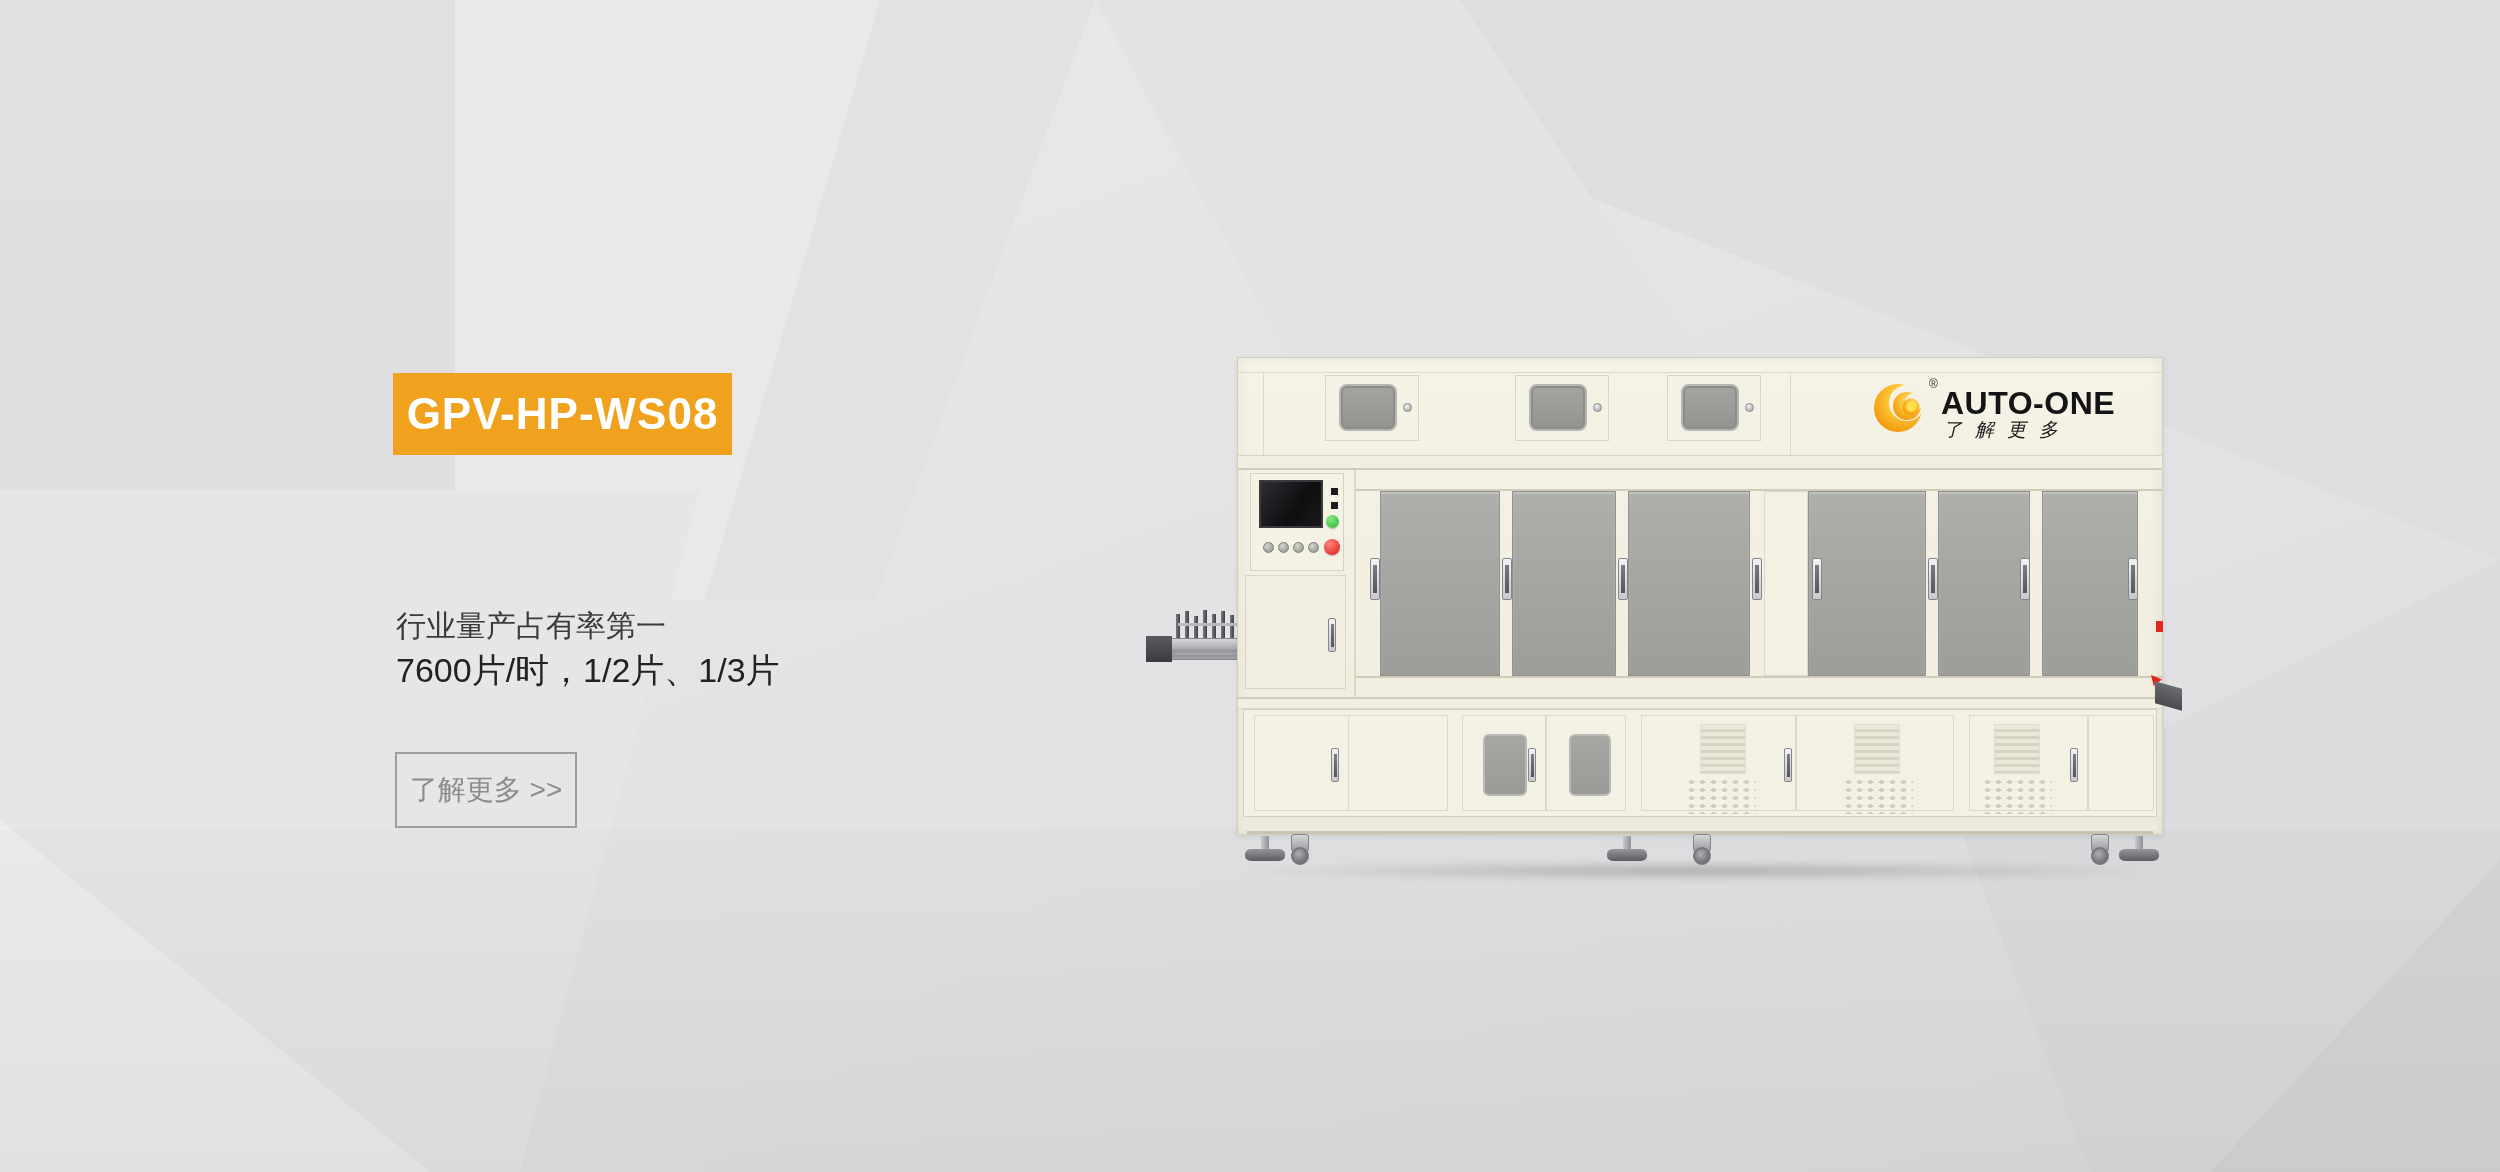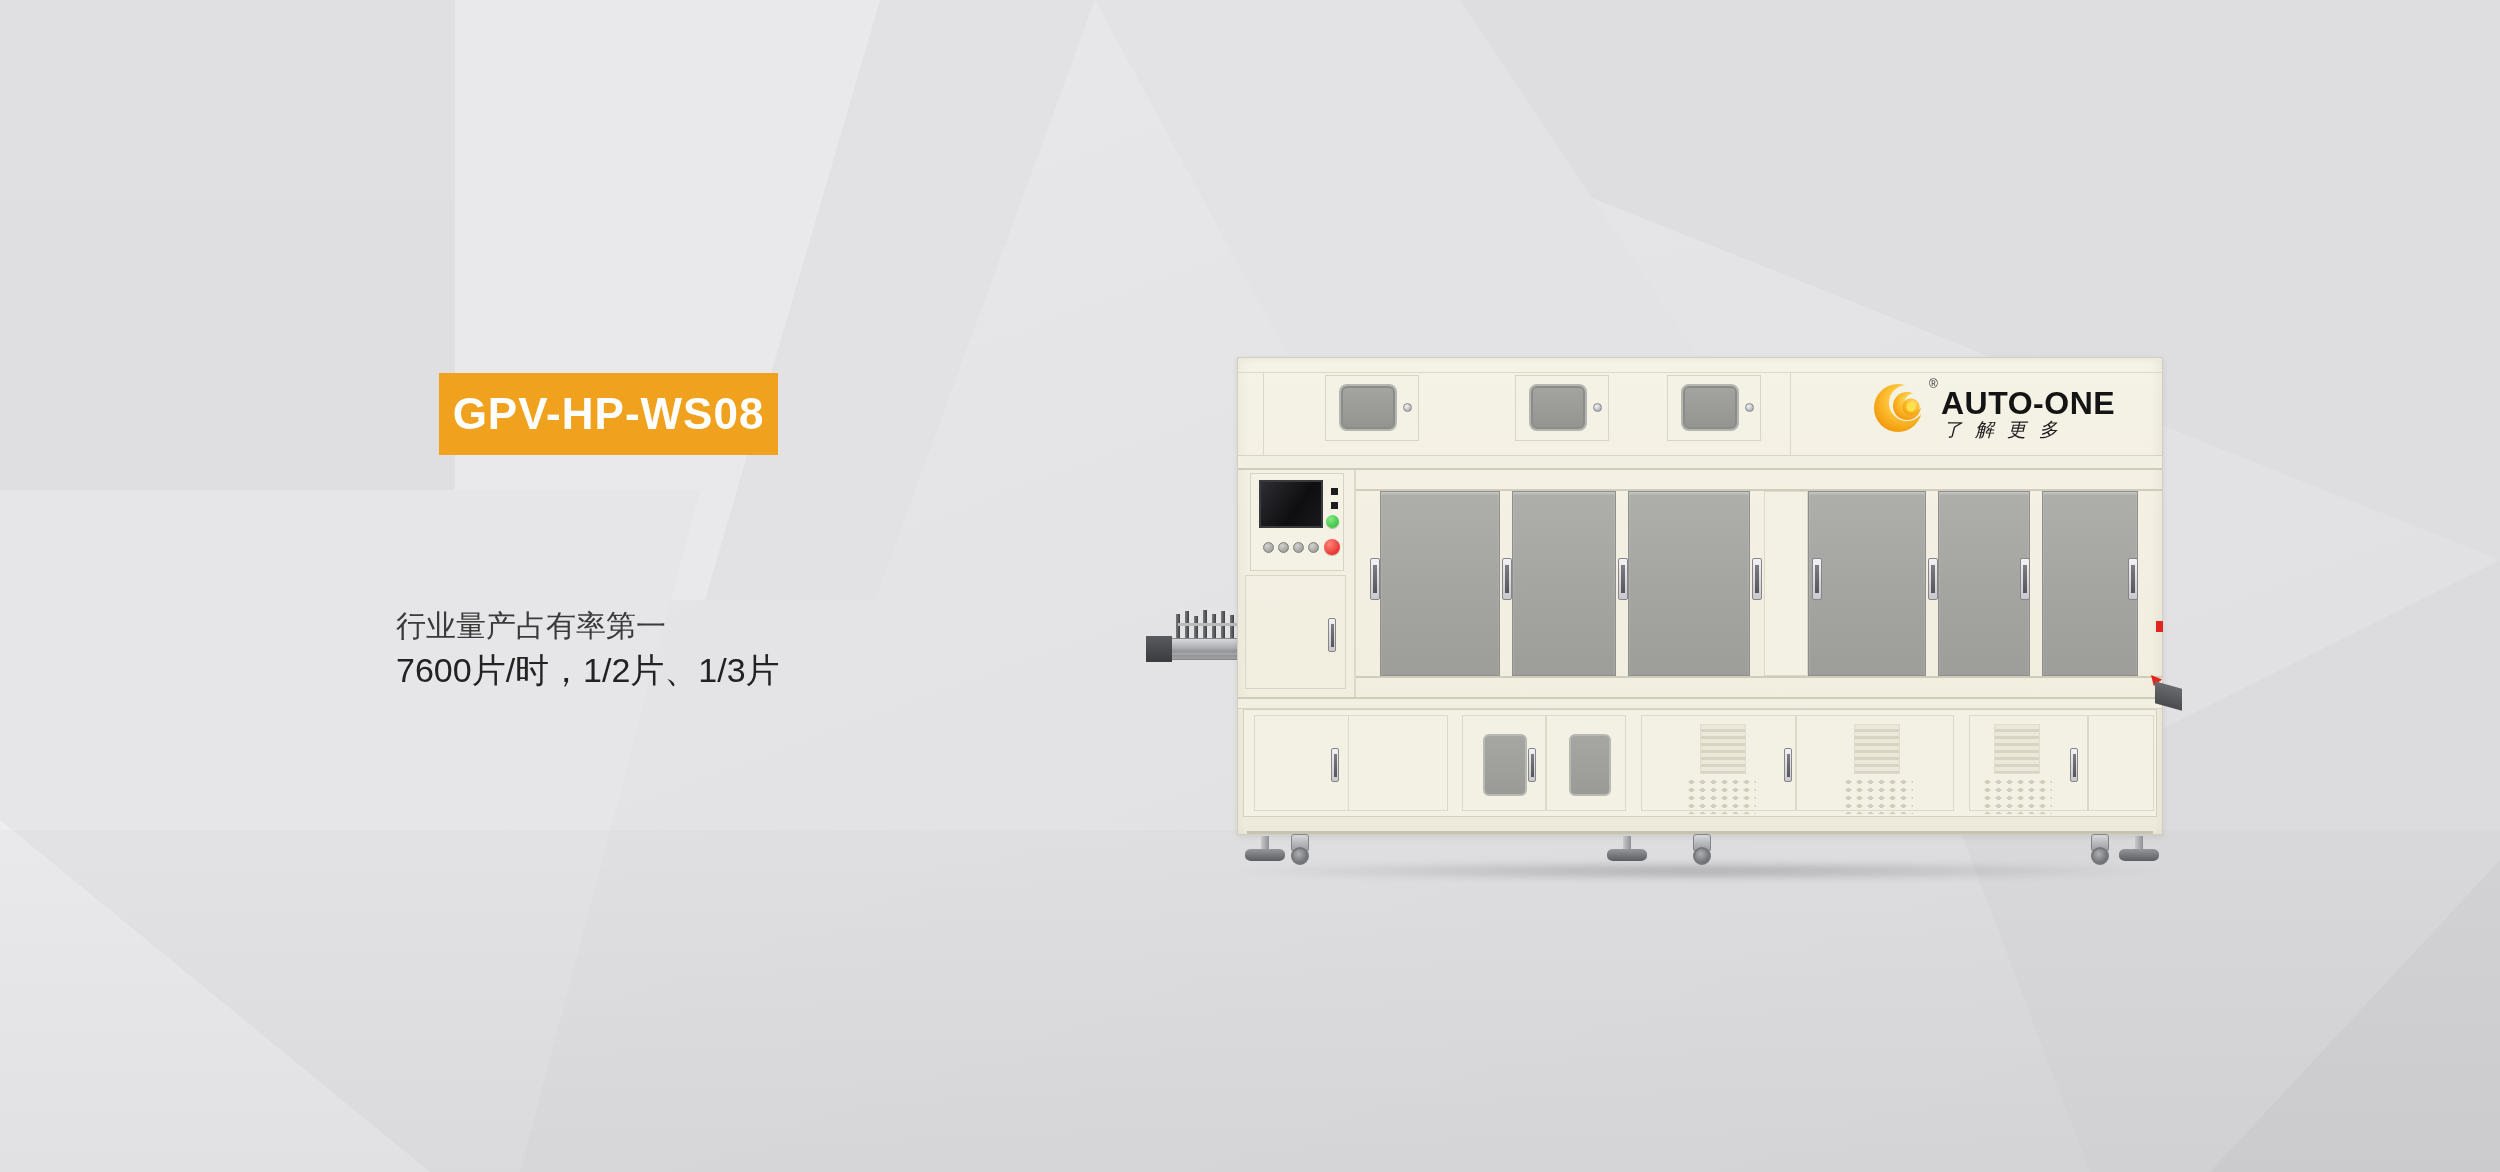--- a/index.html
+++ b/index.html
@@ -16,21 +16,21 @@
   .f7{background:#dedee1;clip-path:polygon(1095px 0px,2500px 0px,2500px 560px);}
   .f8{background:#dcdcdf;clip-path:polygon(1960px 830px,2500px 560px,2500px 1172px,2090px 1172px);}
   .f9{background:#d6d6d9;clip-path:polygon(2210px 1172px,2500px 860px,2500px 1172px);}
   .f10{background:#e3e3e6;clip-path:polygon(1095px 0px,1460px 0px,1700px 360px,1290px 360px);}
   .floor{position:absolute;left:0;top:830px;width:2500px;height:342px;
          background:linear-gradient(180deg,rgba(0,0,0,0.015),rgba(0,0,0,0.05));}
 
   
   .badge{position:absolute;left:393px;top:373px;width:339px;height:82px;
          display:flex;align-items:center;justify-content:center;
-         background:#F0A11D;color:#fff;font-size:44px;font-weight:700;letter-spacing:1px;margin-left:46px;}
+         background:#F0A11D;color:#fff;font-size:44px;font-weight:700;letter-spacing:1px;}
   .title{position:absolute;left:383px;top:482px;font-size:73px;font-weight:700;
          color:#0d0d0d;letter-spacing:3px;white-space:nowrap;}
   .sub1{position:absolute;left:396px;top:606px;font-size:30px;color:#3a3a3a;white-space:nowrap;}
   .sub2{position:absolute;left:396px;top:648px;font-size:34px;color:#222;white-space:nowrap;}
   .cta{position:absolute;left:395px;top:752px;width:182px;height:76px;box-sizing:border-box;
        border:2px solid #9e9e9e;display:flex;align-items:center;justify-content:center;
        color:#8c8c8c;font-size:28px;cursor:pointer;background:transparent;}
 
   
   .machine{position:absolute;left:1237px;top:357px;width:926px;height:520px;}
@@ -139,20 +139,21 @@
   <div class="facet f4"></div>
   <div class="facet f5"></div>
   <div class="facet f6"></div>
   <div class="facet f8"></div>
   <div class="facet f9"></div>
   <div class="floor"></div>
 
   <div class="badge">GPV-HP-WS08</div>
   <div class="sub1">行业量产占有率第一</div>
   <div class="sub2">7600片/时，1/2片、1/3片</div>
+  <div class="cta">了解更多 &gt;&gt;</div>
 
   <div class="conveyor">
     <div class="cv-pin" style="left:30px;height:24px;"></div>
     <div class="cv-pin" style="left:39px;height:27px;"></div>
     <div class="cv-pin" style="left:48px;height:22px;"></div>
     <div class="cv-pin" style="left:57px;height:28px;"></div>
     <div class="cv-pin" style="left:66px;height:24px;"></div>
     <div class="cv-pin" style="left:75px;height:27px;"></div>
     <div class="cv-pin" style="left:84px;height:23px;"></div>
     <div class="cv-pin" style="left:92px;height:26px;"></div>

